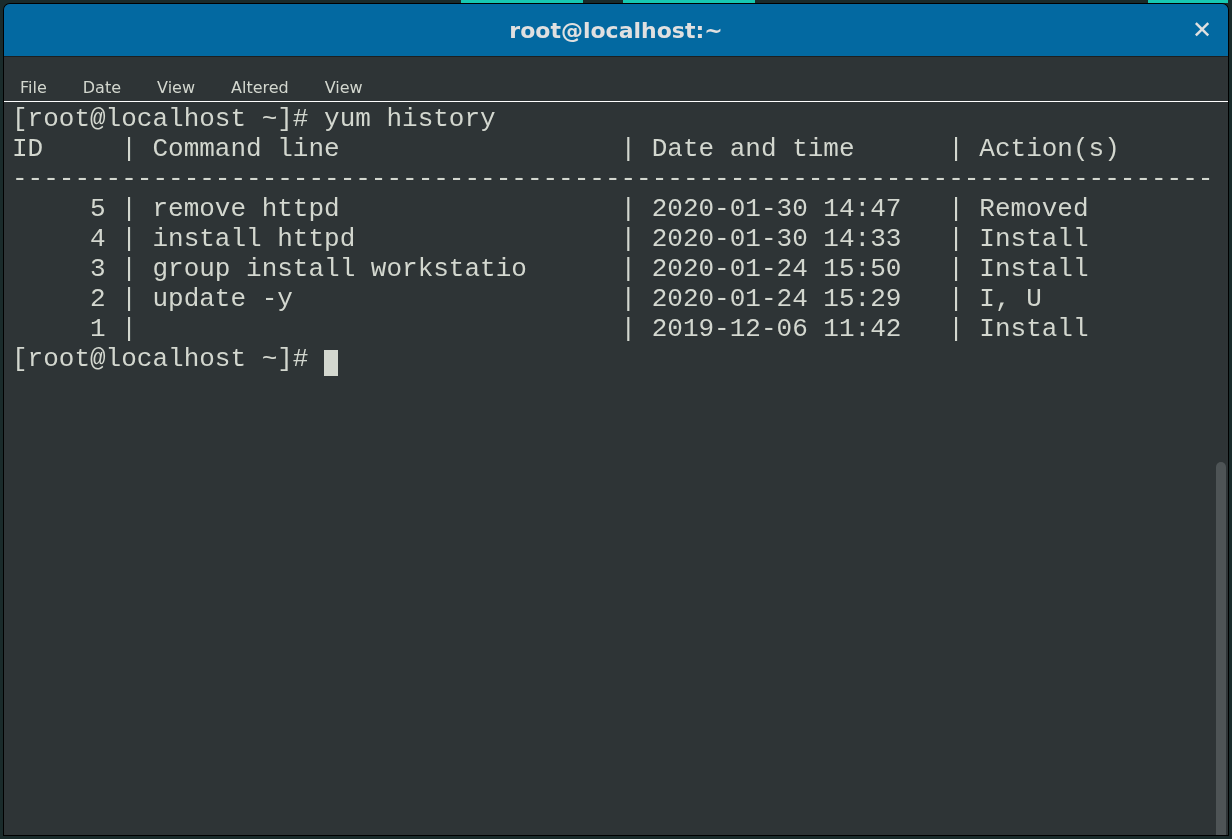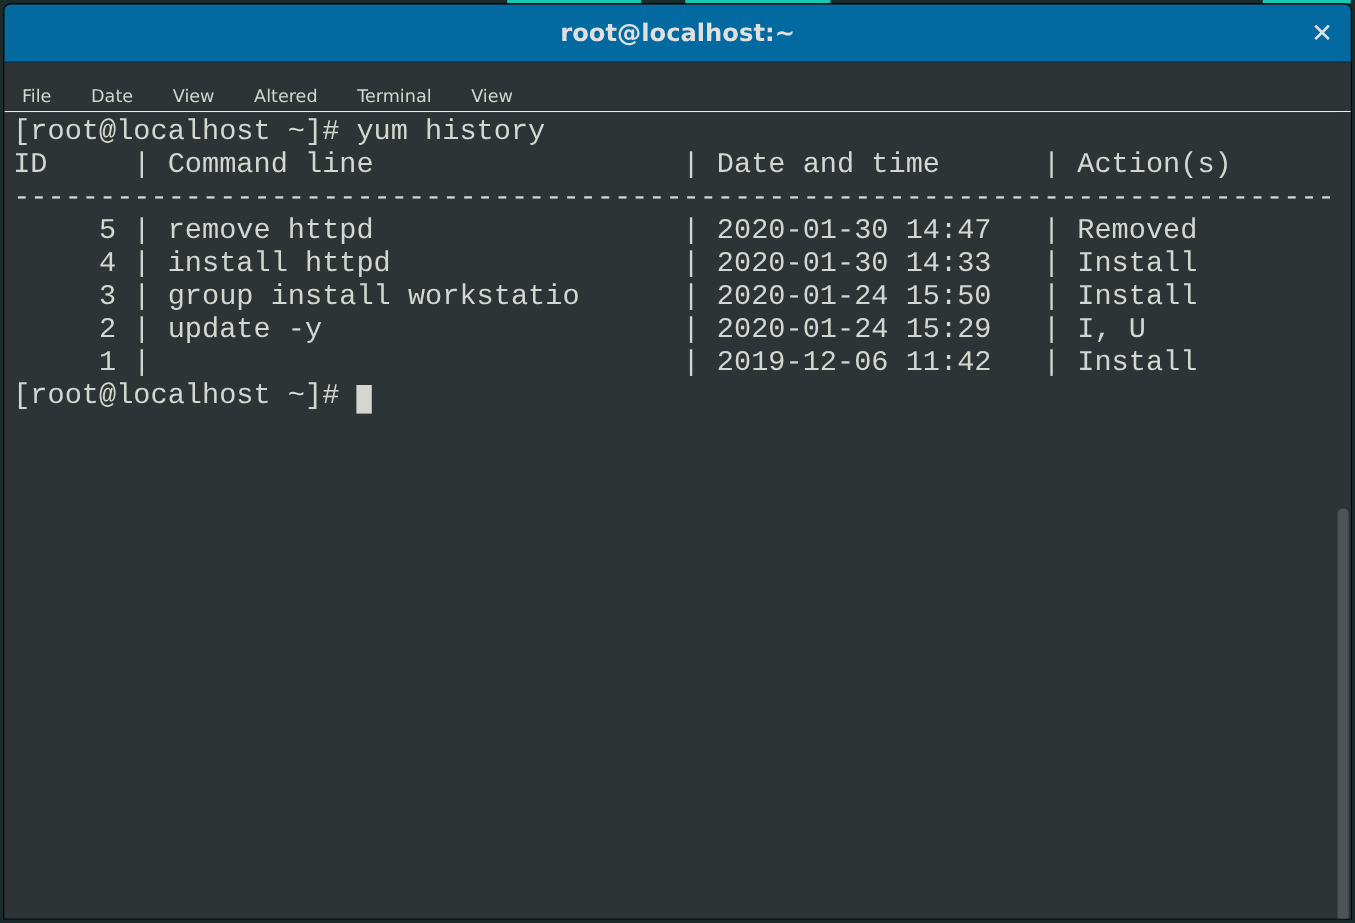--- a/index.html
+++ b/index.html
@@ -129,21 +129,20 @@
   <div class="titlebar">
     <span>root@localhost:~</span>
     <span class="close">✕</span>
   </div>
 
   <div class="menubar">
     <span class="item">File</span>
     <span class="item">Date</span>
     <span class="item">View</span>
     <span class="item">Altered</span>
-    <span class="item">Terminal</span>
     <span class="item">View</span>
   </div>
 
   <div class="terminal-wrap">
     <div class="terminal" id="terminal">[root@localhost ~]# yum history
 ID     | Command line                  | Date and time      | Action(s)        | Altered
 ------------------------------------------------------------------------------------------
      5 | remove httpd                  | 2020-01-30 14:47   | Removed          |    9
      4 | install httpd                 | 2020-01-30 14:33   | Install          |    9
      3 | group install workstatio      | 2020-01-24 15:50   | Install          | 1003

